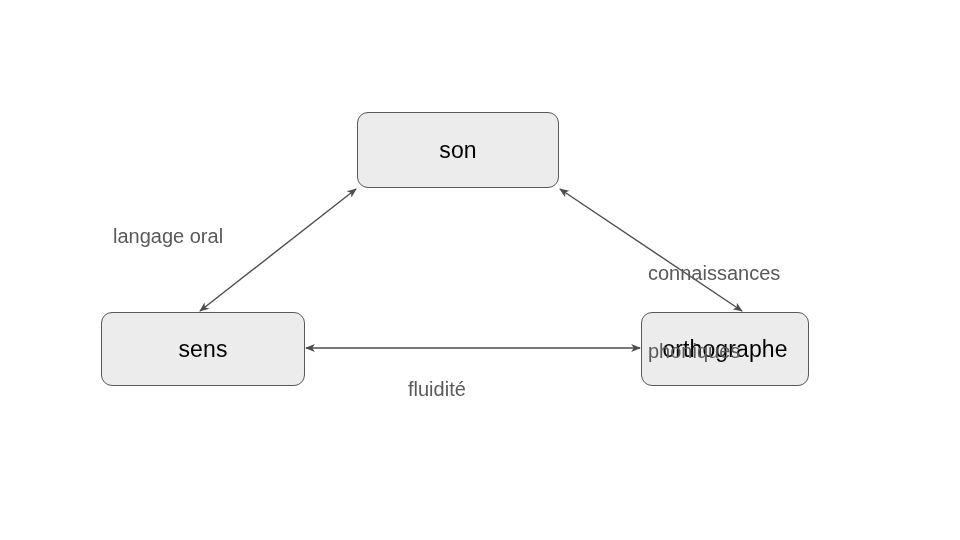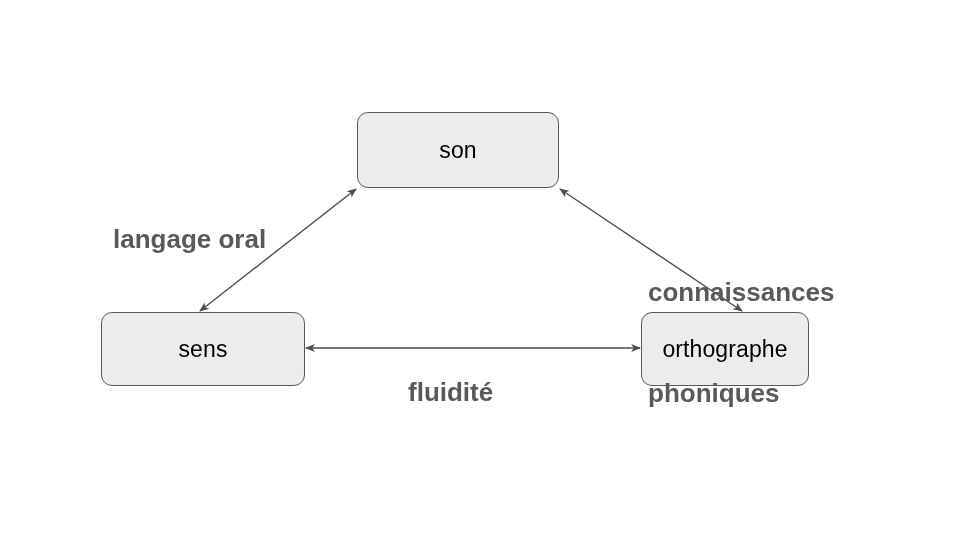--- a/index.html
+++ b/index.html
@@ -58,22 +58,22 @@
   }
   #node-orthographe {
     left: 641px;
     top: 312px;
     width: 168px;
     height: 74px;
   }
   .edge-label {
     position: absolute;
     color: #595959;
-    font-size: 26px;
-    font-weight: bold;
+    font-size: 20px;
+    font-weight: normal;
     line-height: 1.3;
     white-space: pre;
     z-index: 3;
   }
   #label-langage-oral {
     left: 113px;
     top: 223px;
     text-align: left;
   }
   #label-connaissances {

